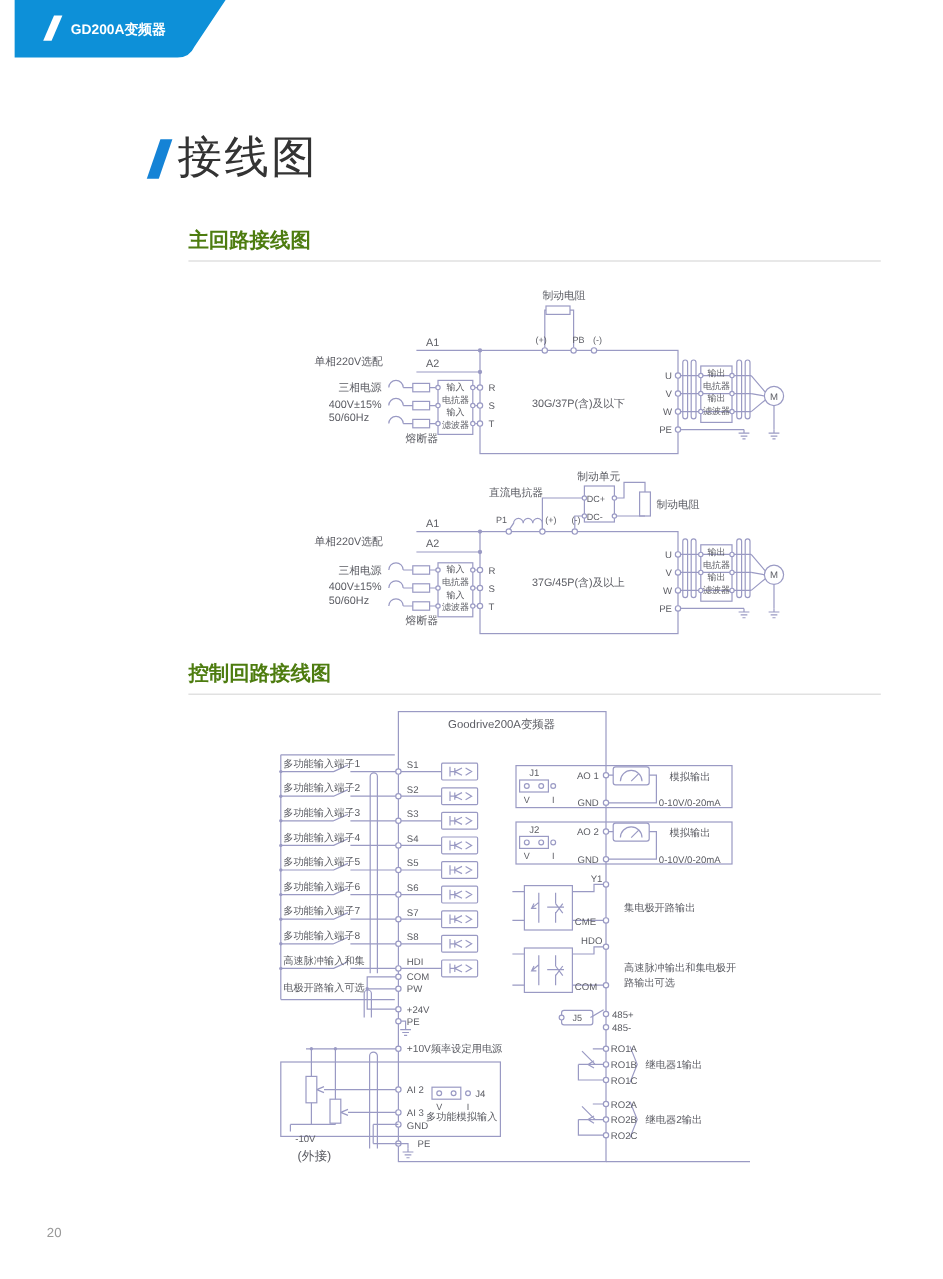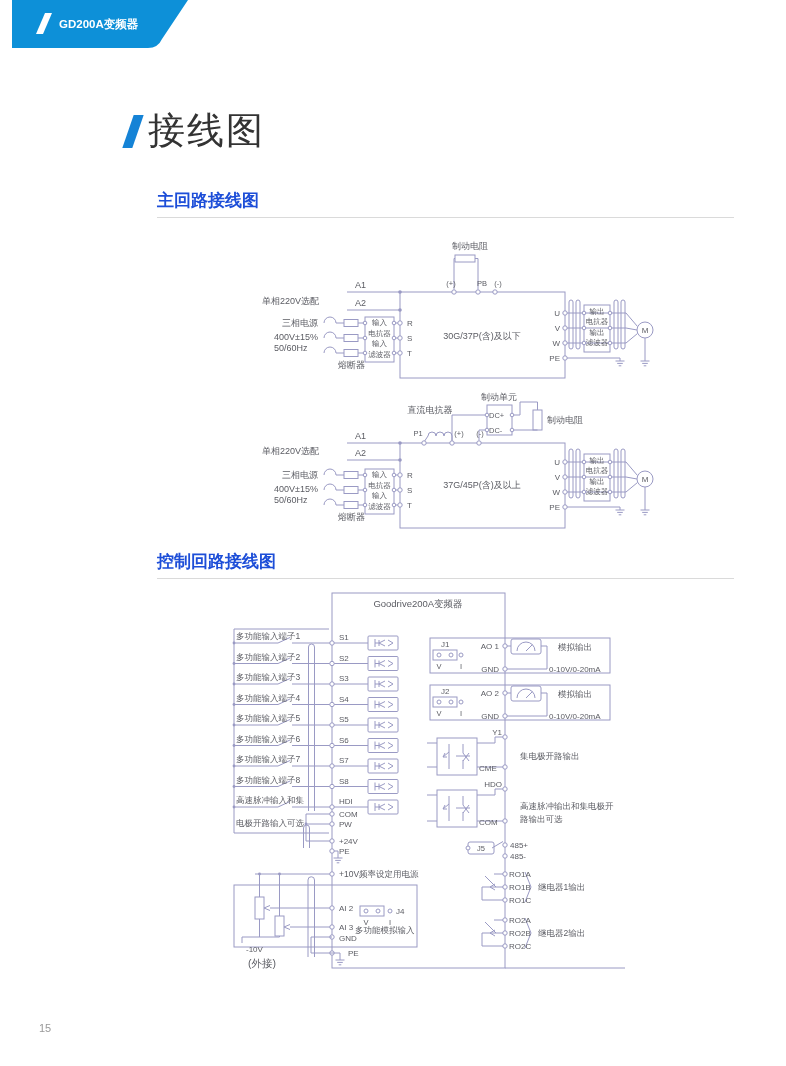--- a/index.html
+++ b/index.html
@@ -1,23 +1,23 @@
 <!DOCTYPE html>
 <html><head>
 <meta charset="utf-8">
 <style>
   html,body{margin:0;padding:0;background:#fff;}
   .page{position:relative;width:786px;height:1066px;background:#ffffff;overflow:hidden;
         font-family:"Liberation Sans",sans-serif;margin-left:12px;}
   .banner{position:absolute;left:0;top:0;}
   .banner-text{font-size:11.5px;font-weight:bold;fill:#ffffff;}
-  .title-row{position:absolute;left:110px;top:112px;display:flex;align-items:center;}
+  .title-row{position:absolute;left:110px;top:112px;display:flex;align-items:flex-end;}
   .title-slash{width:10px;height:33px;background:#1583d6;transform:skewX(-19deg);margin:2px 10px 0 6px;}
   .page-title{font-size:37px;color:#333333;letter-spacing:2px;line-height:1;}
-  .sec-head{position:absolute;left:145px;font-size:17px;font-weight:bold;color:#1d4ed8;}
+  .sec-head{position:absolute;left:145px;font-size:17px;font-weight:bold;color:#4d7c0f;}
   .sec-rule{position:absolute;left:145px;width:577px;border-top:1px solid #dadada;height:0;}
   .pageno{position:absolute;left:27px;top:1022px;font-size:11px;color:#999999;}
   svg{position:absolute;overflow:visible;}
   svg text{fill:#5b5c63;font-size:8.5px;}
   .w{stroke:#9a9ac4;fill:none;stroke-width:1;}
   .t{fill:#ffffff;stroke:#9a9ac4;stroke-width:1;}
   .d{fill:#9a9ac4;stroke:none;}
   .s75{font-size:7.5px;} .s8{font-size:8px;} .s9{font-size:9px;} .s95{font-size:9.5px;} .s105{font-size:10.5px;}
   .mid{text-anchor:middle;} .end{text-anchor:end;}
 </style>
@@ -474,15 +474,15 @@
         <circle class="t" cx="283" cy="361" r="2.2"></circle>
       <path class="w" d="M281,335 H272 M281,348 H260 M268,348 L273,345 M268,348 L273,351 M274,348 L263,337 M281,361 H260 V348"></path>
       <path class="w" d="M303,333 L309,348 L303,363" fill="none"></path>
       <text class="s8" x="287" y="338">RO2A</text>
       <text class="s8" x="287" y="351">RO2B</text>
       <text class="s8" x="287" y="364">RO2C</text>
       <text x="316" y="351">继电器2输出</text>
     </g>
   </svg>
 
-  <div class="pageno">15</div>
+  <div class="pageno">20</div>
 
 </div>
 
 </body></html>

